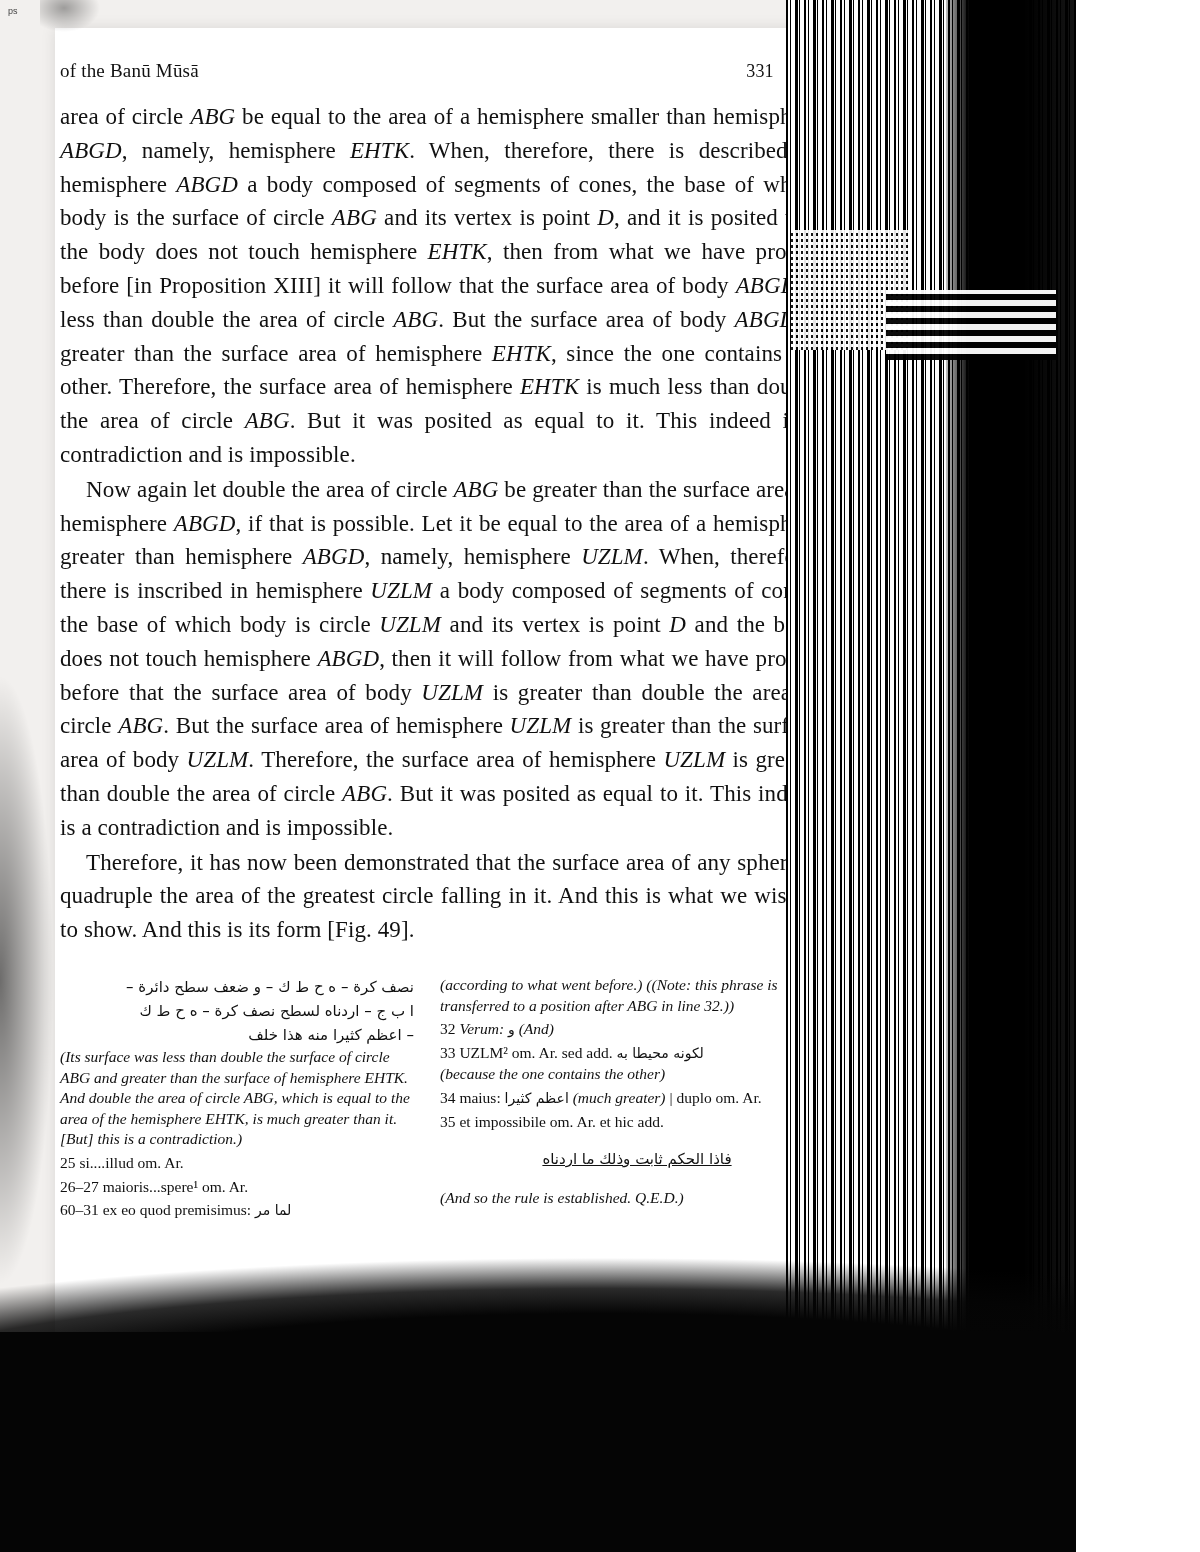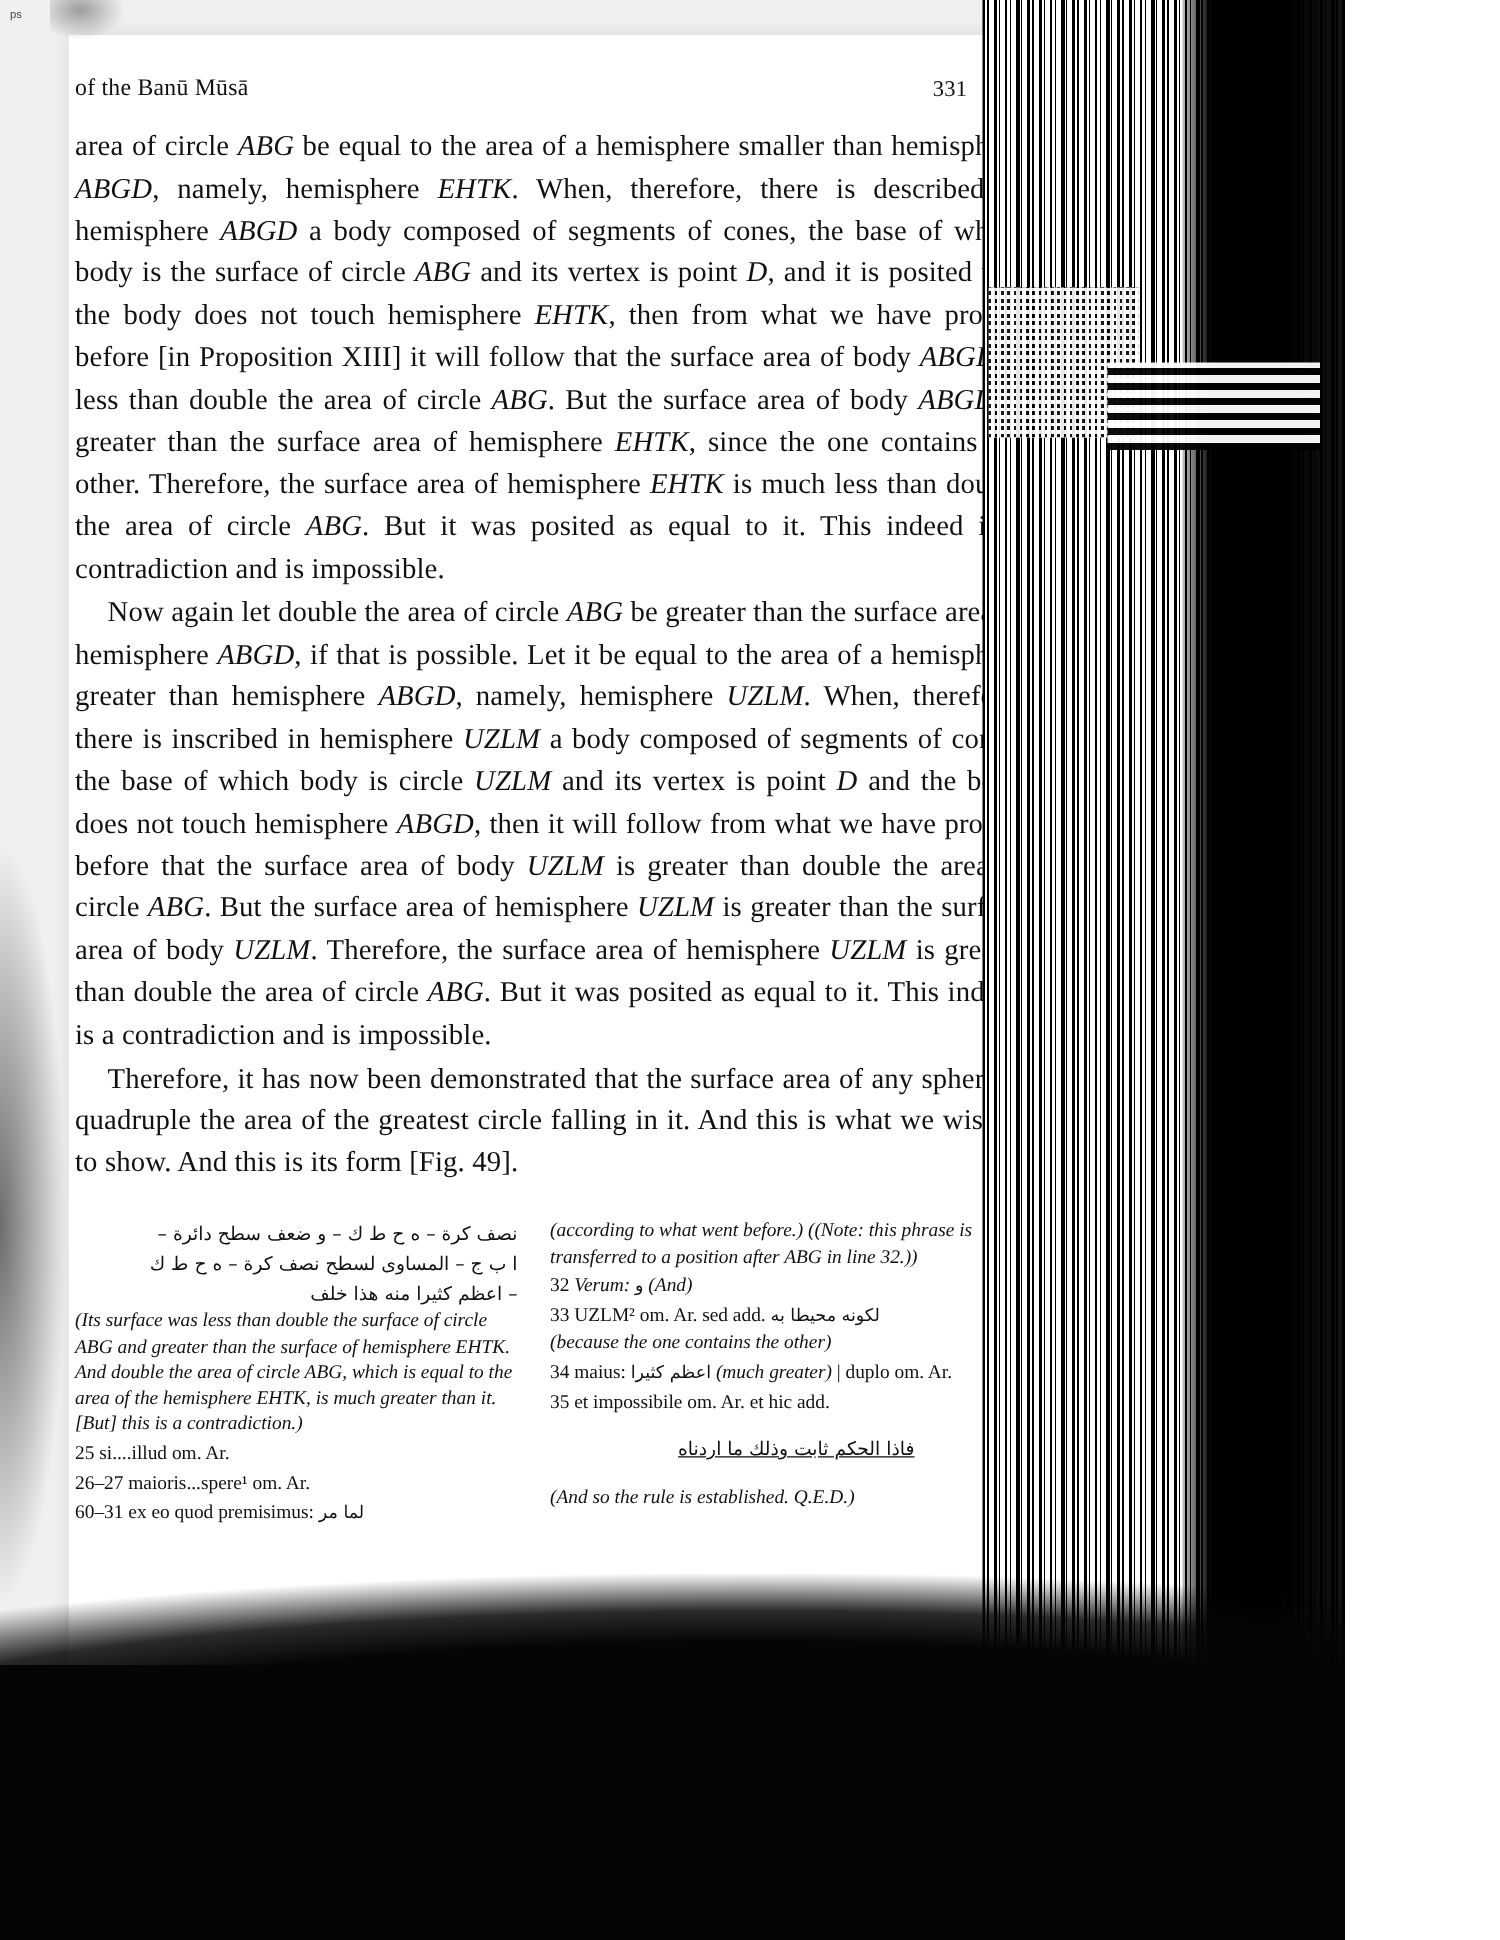--- a/index.html
+++ b/index.html
@@ -237,21 +237,21 @@
       <p>area of circle <i>ABG</i> be equal to the area of a hemisphere smaller than hemisphere <i>ABGD</i>, namely, hemisphere <i>EHTK</i>. When, therefore, there is described in hemisphere <i>ABGD</i> a body composed of segments of cones, the base of which body is the surface of circle <i>ABG</i> and its vertex is point <i>D</i>, and it is posited that the body does not touch hemisphere <i>EHTK</i>, then from what we have proved before [in Proposition XIII] it will follow that the surface area of body <i>ABGD</i> is less than double the area of circle <i>ABG</i>. But the surface area of body <i>ABGD</i> is greater than the surface area of hemisphere <i>EHTK</i>, since the one contains the other. Therefore, the surface area of hemisphere <i>EHTK</i> is much less than double the area of circle <i>ABG</i>. But it was posited as equal to it. This indeed is a contradiction and is impossible.</p>
       <p class="indent">Now again let double the area of circle <i>ABG</i> be greater than the surface area of hemisphere <i>ABGD</i>, if that is possible. Let it be equal to the area of a hemisphere greater than hemisphere <i>ABGD</i>, namely, hemisphere <i>UZLM</i>. When, therefore, there is inscribed in hemisphere <i>UZLM</i> a body composed of segments of cones, the base of which body is circle <i>UZLM</i> and its vertex is point <i>D</i> and the body does not touch hemisphere <i>ABGD</i>, then it will follow from what we have proved before that the surface area of body <i>UZLM</i> is greater than double the area of circle <i>ABG</i>. But the surface area of hemisphere <i>UZLM</i> is greater than the surface area of body <i>UZLM</i>. Therefore, the surface area of hemisphere <i>UZLM</i> is greater than double the area of circle <i>ABG</i>. But it was posited as equal to it. This indeed is a contradiction and is impossible.</p>
       <p class="indent">Therefore, it has now been demonstrated that the surface area of any sphere is quadruple the area of the greatest circle falling in it. And this is what we wished to show. And this is its form [Fig. 49].</p>
     </div>
 
     <div class="apparatus">
 
       <div class="col">
         <div class="ar">
           <span class="ar-line">نصف كرة ‍‍– ه ح ط ك – و ضعف سطح دائرة –</span>
-          <span class="ar-line">ا ب ج – المساوى لسطح نصف كرة – ه ح ط ك</span>
+          <span class="ar-line">ا ب ج – اردناه لسطح نصف كرة – ه ح ط ك</span>
           <span class="ar-line">– اعظم كثيرا منه هذا خلف</span>
         </div>
 
         <div class="ital-block">(Its surface was less than double the surface of circle ABG and greater than the surface of hemisphere EHTK. And double the area of circle ABG, which is equal to the area of the hemisphere EHTK, is much greater than it. [But] this is a contradiction.)</div>
 
         <div class="lemma hang">
           <span class="ln">25</span>
           <span>si....illud om. Ar.</span>
         </div>
 

